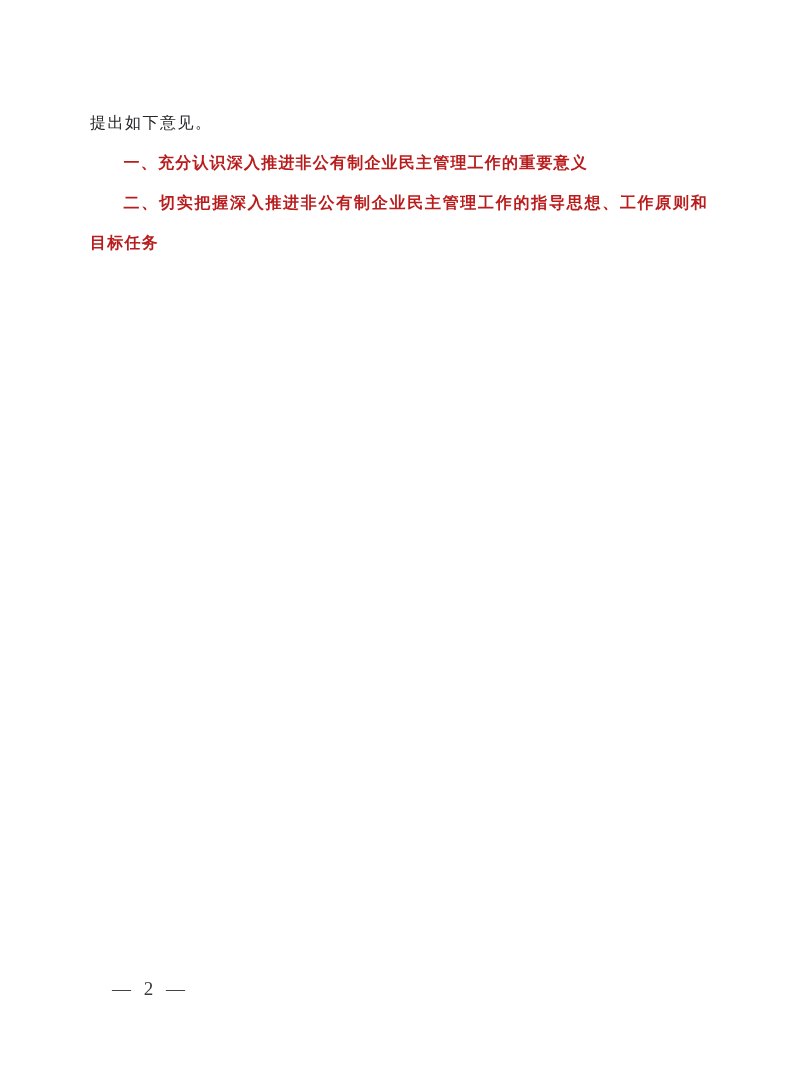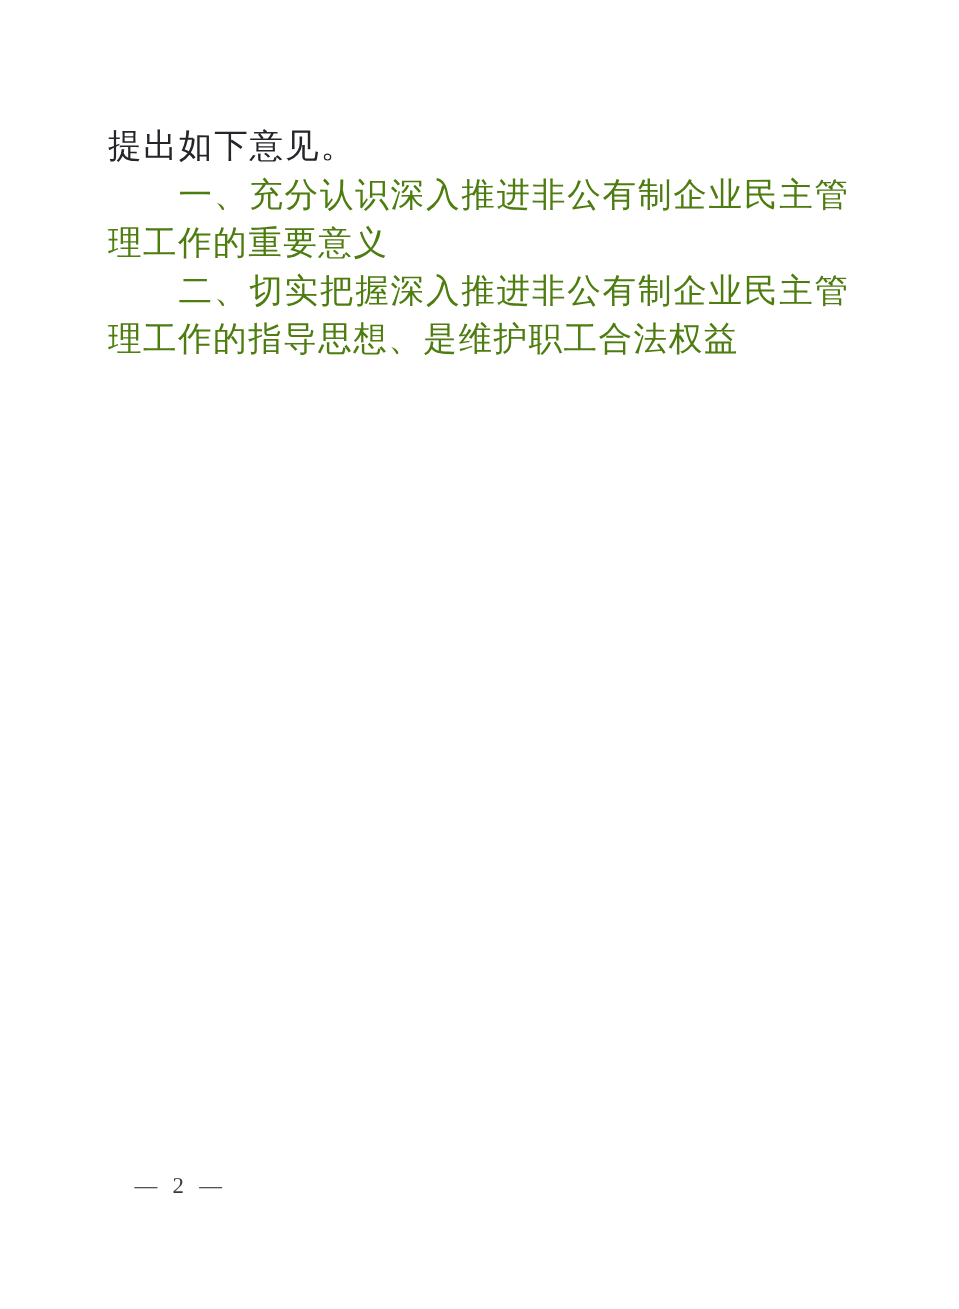--- a/index.html
+++ b/index.html
@@ -13,58 +13,58 @@
     height: 1091px;
     background: #ffffff;
     overflow: hidden;
   }
   .content {
     position: absolute;
     left: 90px;
     top: 103px;
     width: 618px;
     font-family: "Liberation Serif", "DejaVu Serif", serif;
-    font-size: 28px;
+    font-size: 16px;
     line-height: 40px;
     letter-spacing: 1.5px;
     color: #26262a;
     text-align: justify;
     text-justify: inter-character;
   }
   .content p {
     margin: 0;
     padding: 0;
   }
   .para-indent {
     text-indent: 2.1em;
   }
   .para-noindent {
     text-indent: 0;
   }
   .section-heading {
     font-family: "Liberation Sans", "DejaVu Sans", sans-serif;
-    font-weight: 400;
-    color: #4d7c0f;
+    font-weight: 700;
+    color: #b91c1c;
     text-indent: 2.1em;
     letter-spacing: 1.2px;
   }
   .page-footer {
     position: absolute;
     left: 112px;
     top: 978px;
     font-family: "Liberation Serif", "DejaVu Serif", serif;
     font-size: 19px;
     letter-spacing: 4px;
     color: #3a3a3e;
   }
 </style>
 </head>
 <body>
 
 <div class="sheet">
   <div class="content">
     <p class="para-noindent">提出如下意见。</p>
     <p class="section-heading">一、充分认识深入推进非公有制企业民主管理工作的重要意义</p>
-    <p class="section-heading">二、切实把握深入推进非公有制企业民主管理工作的指导思想、是维护职工合法权益</p>
+    <p class="section-heading">二、切实把握深入推进非公有制企业民主管理工作的指导思想、工作原则和目标任务</p>
   </div>
 
   <div class="page-footer">— 2 —</div>
 </div>
 
 </body></html>

